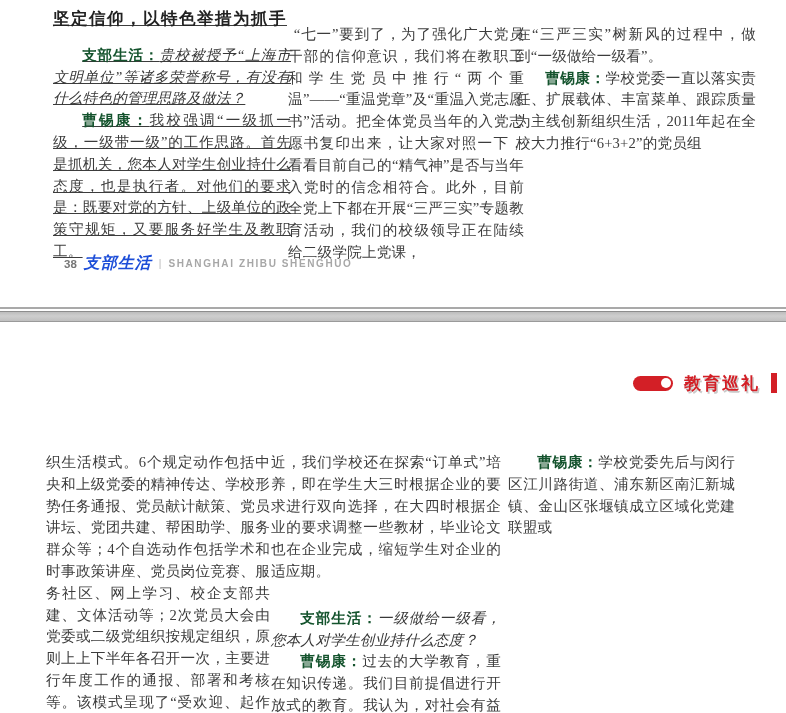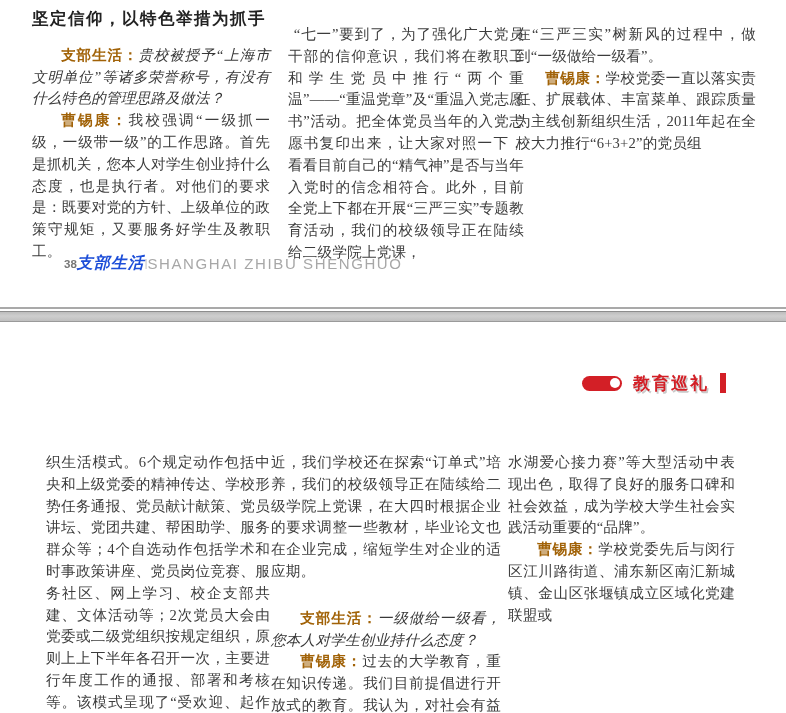--- a/index.html
+++ b/index.html
@@ -6,46 +6,46 @@
   .spread{position:relative;width:786px;height:713px;background:#ffffff;overflow:hidden;
           font-family:"Liberation Serif",serif;}
   
   .col{position:absolute;text-align:justify;color:#3c3c3c;font-size:14.6px;line-height:21.8px;
        letter-spacing:0.2px;}
   .col p{margin:0;padding:0;}
   .para.qa,.para.ans{text-indent:2em;}
   .para.cont{text-indent:0;}
   .para.half{text-indent:0.4em;}
   .mt{margin-top:25px !important;}
-  .lbl{font-family:"Liberation Sans",sans-serif;font-weight:bold;color:#a16207;font-style:normal;margin-top:44px;}
+  .lbl{font-family:"Liberation Sans",sans-serif;font-weight:bold;color:#14532d;font-style:normal;margin-top:44px;}
   .qtext{font-style:italic;color:#383838;}
   .atext{font-style:normal;}
   .heading{font-family:"Liberation Sans",sans-serif;font-size:16.5px;font-weight:bold;color:#222222;
            margin:0 0 15px 0;letter-spacing:1.5px;text-indent:0;}
-  .col-t1{left:32px;top:8px;width:238px;}
+  .col-t1{left:53px;top:8px;width:238px;text-decoration:underline;}
   .col-t2{left:288px;top:24px;width:236px;}
   .col-t3{left:516px;top:24px;width:240px;}
   .col-b1{left:46px;top:452px;width:224px;}
   .col-b2{left:271px;top:452px;width:230px;}
   .col-b3{left:508px;top:452px;width:227px;}
   
-  .footer{position:absolute;top:253px;left:64px;display:flex;align-items:center;
+  .footer{position:absolute;top:253px;left:64px;display:flex;align-items:center;gap:7px;
           font-family:"Liberation Sans",sans-serif;white-space:nowrap;}
   .page-num{font-size:11.5px;font-weight:bold;color:#767676;}
   .logo{font-family:"Liberation Serif",serif;font-style:italic;font-weight:bold;font-size:16px;
         color:#1d4ed8;letter-spacing:1px;}
   .footer-sep{color:#b8b8b8;font-size:10px;}
-  .mag-name{font-size:15px;font-weight:normal;color:#a7a7a7;letter-spacing:1.6px;}
+  .mag-name{font-size:10px;font-weight:bold;color:#a7a7a7;letter-spacing:1.6px;}
   
   .edge-line{position:absolute;top:307px;left:0;width:786px;height:2px;background:#a9a9a9;}
   .edge-band{position:absolute;top:311px;left:0;width:786px;height:11px;box-sizing:border-box;
              background:linear-gradient(#bdbdbd,#cecece 45%,#bfbfbf);
              border-top:1px solid #8d8d8d;border-bottom:1px solid #9a9a9a;}
   
-  .badge{position:absolute;top:371px;left:582px;display:flex;align-items:center;height:24px;}
+  .badge{position:absolute;top:371px;left:633px;display:flex;align-items:center;height:24px;}
   .badge-pill{position:relative;width:40px;height:15px;background:#d31f26;border-radius:8px;}
   .badge-pill-circle{position:absolute;right:2px;top:2.5px;width:10px;height:10px;background:#ffffff;
                      border-radius:50%;}
   .badge-label{margin-left:11px;font-family:"Liberation Sans",sans-serif;font-weight:bold;
                font-size:17px;color:#d31f26;letter-spacing:2px;
                text-shadow:1.5px 1.5px 0 #c9c9c9;}
   .badge-bar{margin-left:11px;width:6px;height:20px;background:#d31f26;}
 </style>
 </head>
 <body>
@@ -83,23 +83,22 @@
       </span>
     <span class="badge-label">教育巡礼</span>
     <span class="badge-bar"></span>
   </div>
 
   <div class="col col-b1">
     <p class="para cont">织生活模式。6个规定动作包括中央和上级党委的精神传达、学校形势任务通报、党员献计献策、党员讲坛、党团共建、帮困助学、服务群众等；4个自选动作包括学术和时事政策讲座、党员岗位竞赛、服务社区、网上学习、校企支部共建、文体活动等；2次党员大会由党委或二级党组织按规定组织，原则上上下半年各召开一次，主要进行年度工作的通报、部署和考核等。该模式呈现了“受欢迎、起作用、有实效”良好局面。</p>
   </div>
 
   <div class="col col-b2">
-    <p class="para cont">近，我们学校还在探索“订单式”培养，我们的校级领导正在陆续给二级学院上党课，在大四时根据企业的要求调整一些教材，毕业论文也在企业完成，缩短学生对企业的适应期。</p>
+    <p class="para cont">近，我们学校还在探索“订单式”培养，即在学生大三时根据企业的要求进行双向选择，在大四时根据企业的要求调整一些教材，毕业论文也在企业完成，缩短学生对企业的适应期。</p>
     <p class="para qa mt"><span class="lbl">支部生活：</span><span class="qtext">一级做给一级看，您本人对学生创业持什么态度？</span></p>
     <p class="para ans"><span class="lbl">曹锡康：</span><span class="atext">过去的大学教育，重在知识传递。我们目前提倡进行开放式的教育。我认为，对社会有益的创业项目，都应尽力支持和帮扶。创业，未</span></p>
   </div>
 
   <div class="col col-b3">
-    <p class="para cont">水湖爱心接力赛”等大型活动中表现出色，取得了良好的服务口碑和社会效益，成为学校大学生社会实践活动重要的“品牌”。</p>
     <p class="para ans"><span class="lbl">曹锡康：</span><span class="atext">学校党委先后与闵行区江川路街道、浦东新区南汇新城镇、金山区张堰镇成立区域化党建联盟或</span></p>
   </div>
 
 </div>
 
 </body></html>

